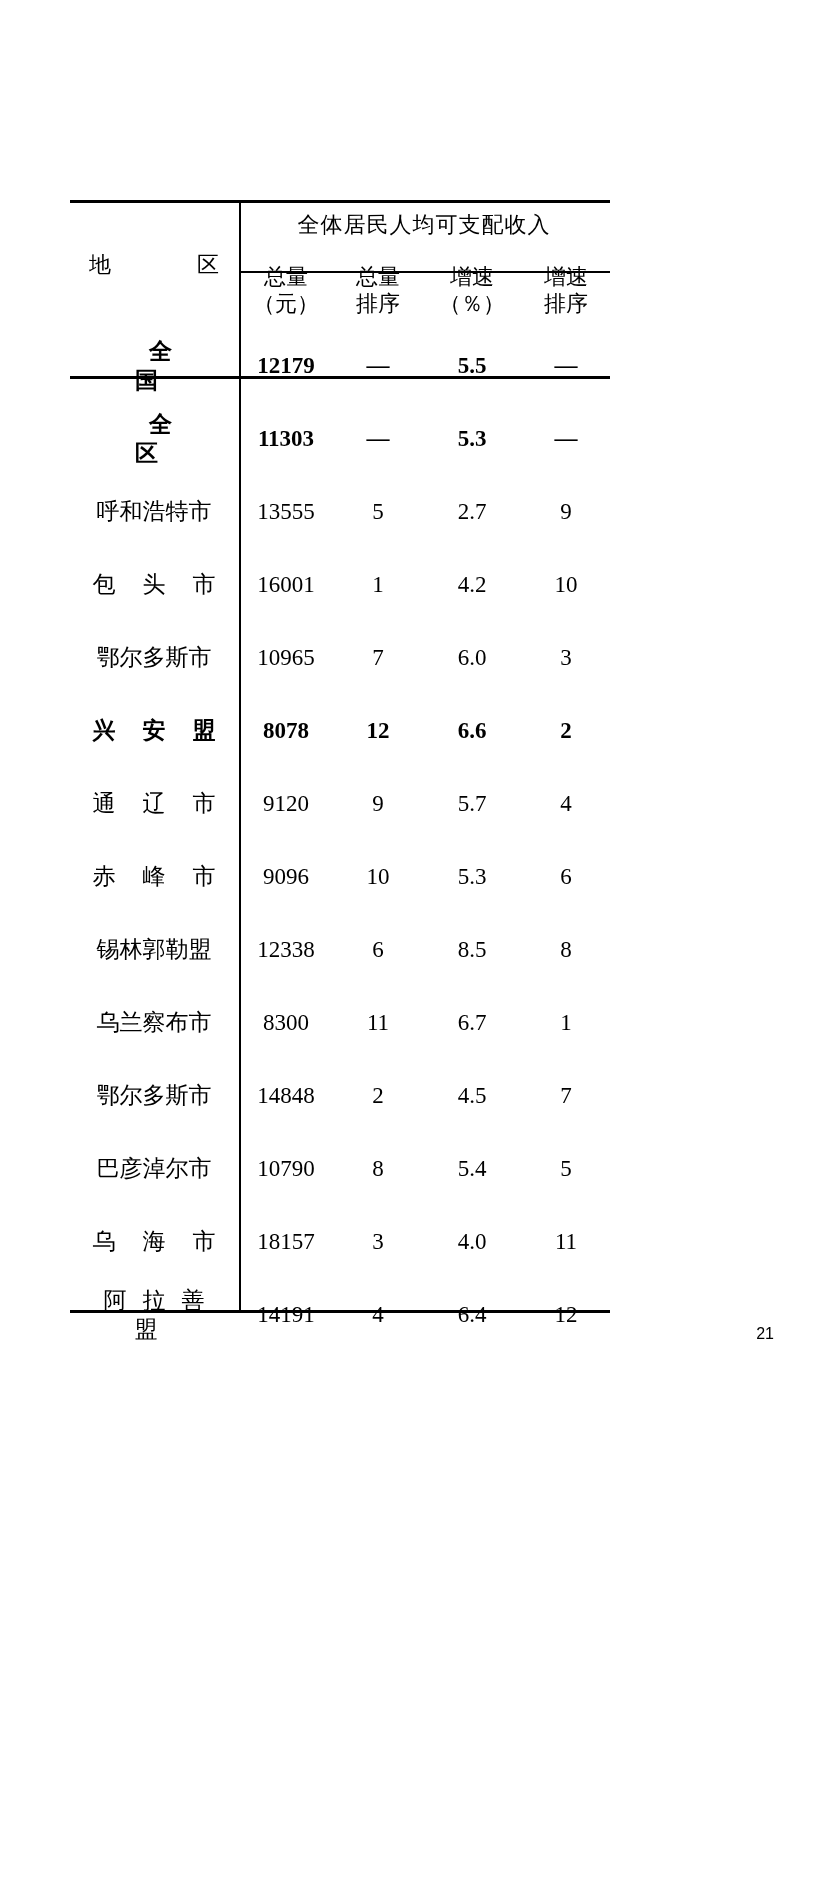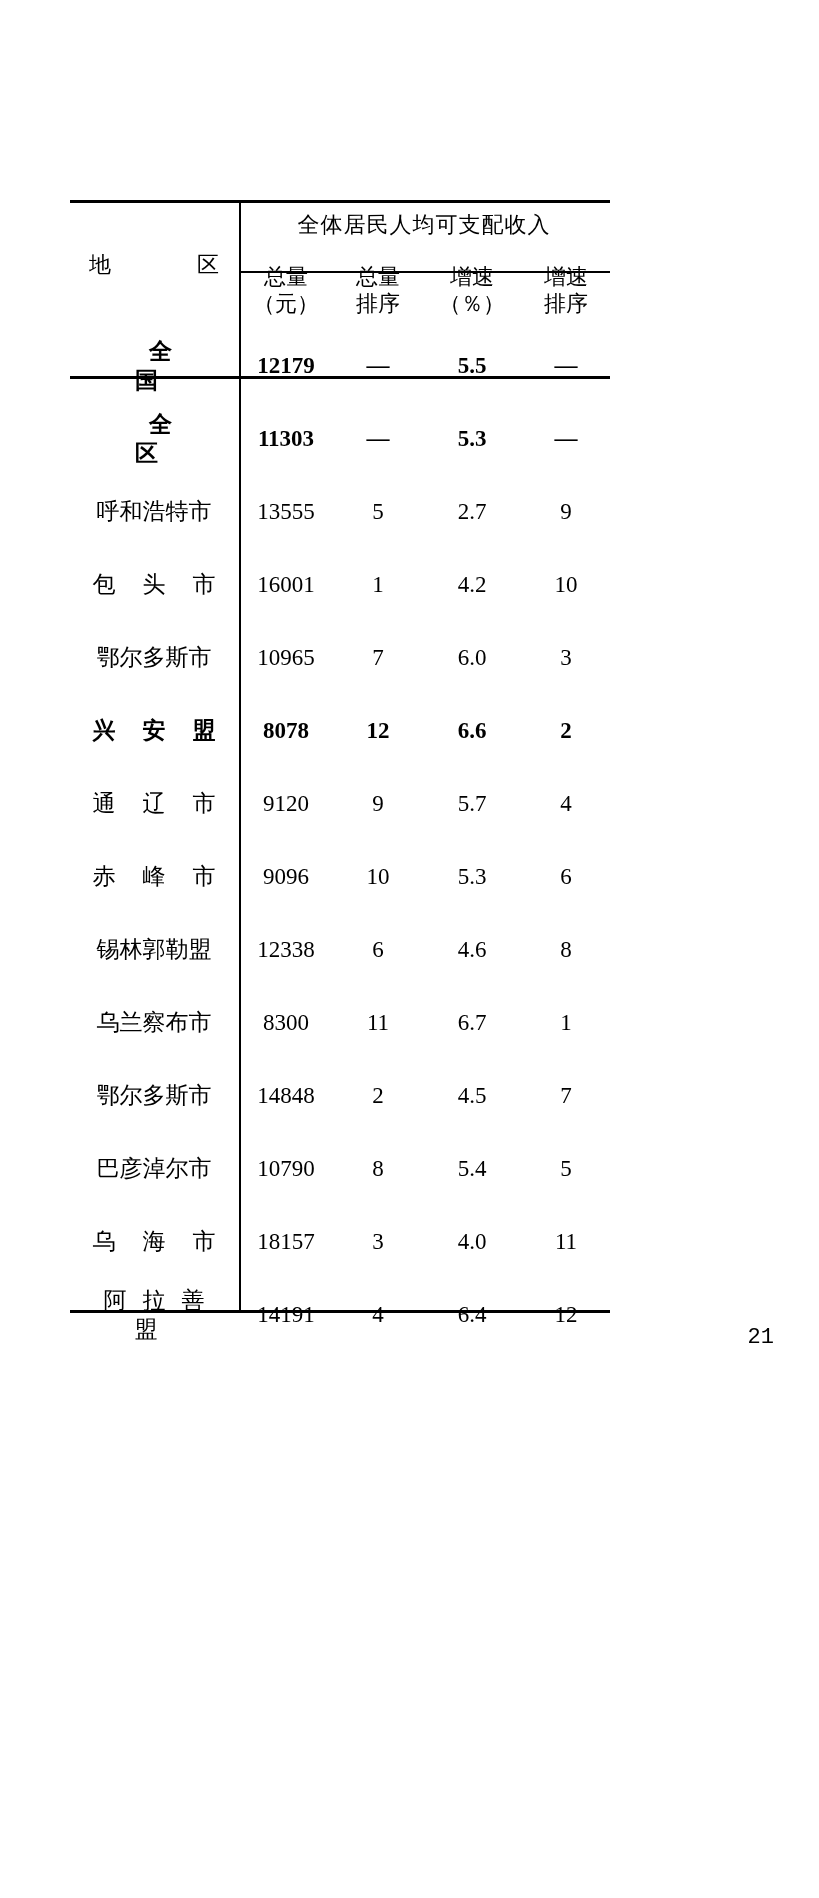--- a/index.html
+++ b/index.html
@@ -125,22 +125,22 @@
   .j2 { display: inline-block; letter-spacing: 28px; text-indent: 28px; }
   .j3 { display: inline-block; letter-spacing: 16px; text-indent: 16px; }
   .j4 { display: inline-block; letter-spacing: 2px; text-indent: 2px; }
   .j5 { display: inline-block; letter-spacing: 0px; }
   tr.bold td { font-weight: bold; }
 
   .page-number {
     position: absolute;
     right: 45px;
     top: 1325px;
-    font-size: 22px;
-    font-family: Liberation Mono, monospace;
+    font-size: 16px;
+    font-family: Liberation Sans, sans-serif;
   }
 </style>
 </head>
 <body>
 
 <div class="page">
 
   <div class="rule-top"></div>
   <div class="rule-headmid"></div>
   <div class="rule-headbot"></div>
@@ -236,21 +236,21 @@
             <td class="region"><span class="j4">赤　峰　市</span></td>
             <td>9096</td>
             <td>10</td>
             <td>5.3</td>
             <td>6</td>
           </tr>
           <tr class="data">
             <td class="region"><span class="j5">锡林郭勒盟</span></td>
             <td>12338</td>
             <td>6</td>
-            <td>4.6</td>
+            <td>8.5</td>
             <td>8</td>
           </tr>
           <tr class="data">
             <td class="region"><span class="j5">乌兰察布市</span></td>
             <td>8300</td>
             <td>11</td>
             <td>6.7</td>
             <td>1</td>
           </tr>
           <tr class="data">

